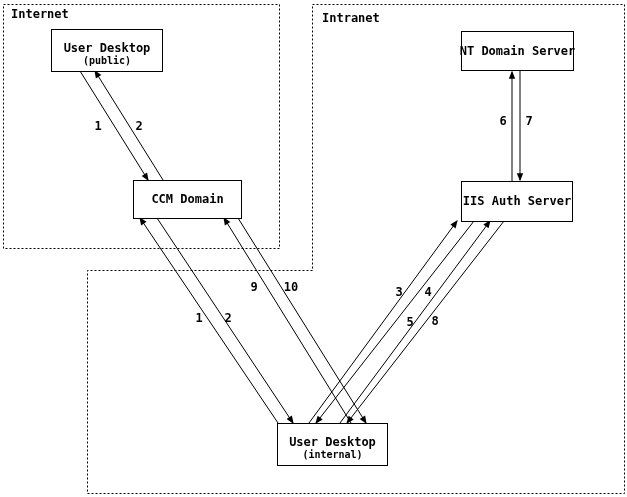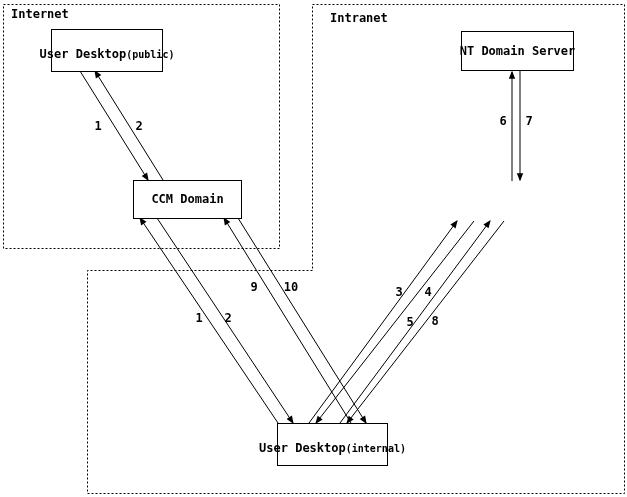--- a/index.html
+++ b/index.html
@@ -19,21 +19,21 @@
     color: #000000;
     white-space: nowrap;
     letter-spacing: 0px;
   }
   .node {
     position: absolute;
     box-sizing: border-box;
     border: 1px solid #000000;
     background: #ffffff;
     display: flex;
-    flex-direction: row;
+    flex-direction: column;
     align-items: center;
     justify-content: center;
     text-align: right;
   }
   .node.two-line { padding-top: 7px; }
   .node-label {
     font-size: 12px;
     font-weight: bold;
     color: #000000;
     white-space: nowrap;
@@ -83,35 +83,38 @@
     <line class="link-line" x1="309" y1="423" x2="457" y2="221" marker-end="url(#arrow)"></line>
     <line class="link-line" x1="474" y1="221" x2="316" y2="423" marker-end="url(#arrow)"></line>
     <line class="link-line" x1="340" y1="423" x2="490" y2="221" marker-end="url(#arrow)"></line>
     <line class="link-line" x1="504" y1="221" x2="347" y2="423" marker-end="url(#arrow)"></line>
 
     <line class="link-line" x1="512" y1="181" x2="512" y2="72" marker-end="url(#arrow)"></line>
     <line class="link-line" x1="520" y1="71" x2="520" y2="180" marker-end="url(#arrow)"></line>
   </svg>
 
   <div class="zone-label" style="left:11px; top:7px">Internet</div>
-  <div class="zone-label" style="left:330px; top:11px">Intranet</div>
+  <div class="zone-label" style="left:322px; top:11px">Intranet</div>
 
   <div class="node two-line" style="left:51px; top:29px; width:112px; height:43px">
     <div class="node-label">User Desktop</div>
     <div class="node-sublabel">(public)</div>
   </div>
 
   <div class="node" style="left:461px; top:31px; width:113px; height:40px">
     <div class="node-label">NT Domain Server</div>
   </div>
 
   <div class="node" style="left:133px; top:180px; width:109px; height:39px">
     <div class="node-label">CCM Domain</div>
   </div>
 
+  <div class="node" style="left:461px; top:181px; width:112px; height:41px">
+    <div class="node-label">IIS Auth Server</div>
+  </div>
 
   <div class="node two-line" style="left:277px; top:423px; width:111px; height:43px">
     <div class="node-label">User Desktop</div>
     <div class="node-sublabel">(internal)</div>
   </div>
 
   <span class="num" style="left:98px;  top:126px">1</span>
   <span class="num" style="left:139px; top:126px">2</span>
   <span class="num" style="left:199px; top:318px">1</span>
   <span class="num" style="left:228px; top:318px">2</span>

